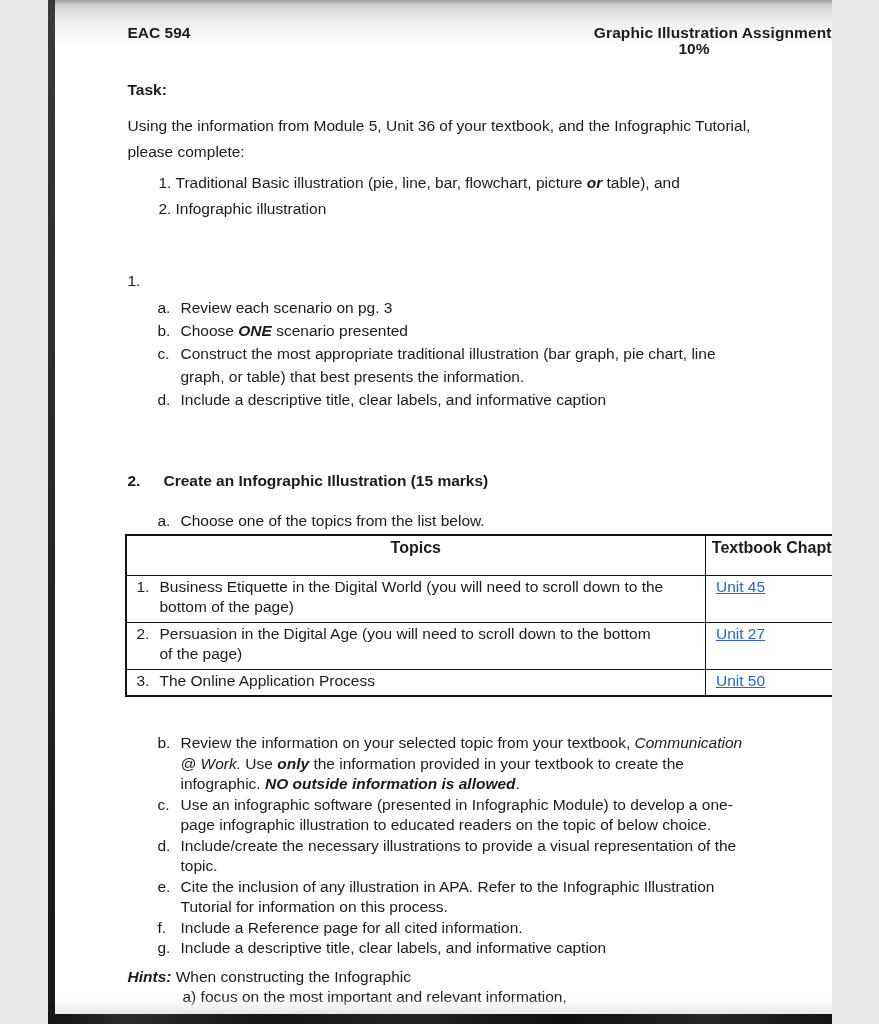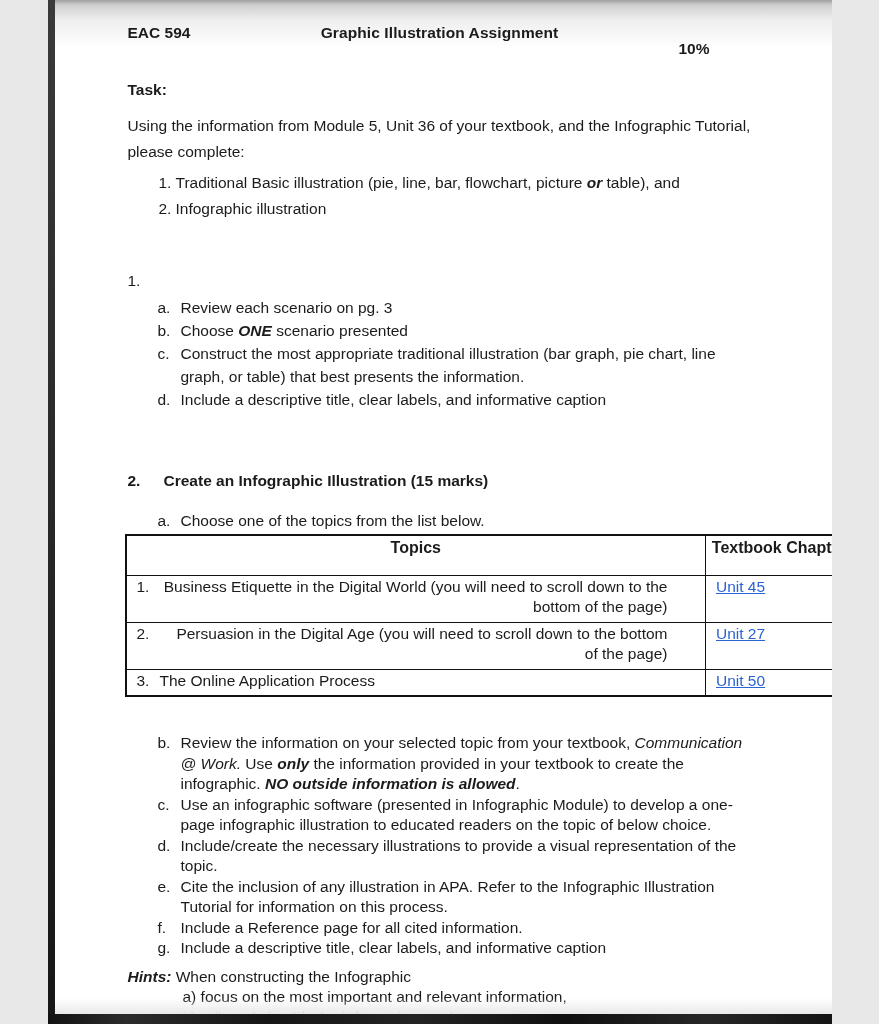--- a/index.html
+++ b/index.html
@@ -29,21 +29,21 @@
     background:linear-gradient(180deg,#3a3a3a,#242424 60%,#161616);
     z-index:5;
   }
   .bottom-bar {
     position:absolute; left:0; right:0; bottom:0; height:10px;
     background:linear-gradient(90deg,#121212 0%,#2b2b2b 10%,#161616 28%,#232323 47%,#101010 66%,#262626 84%,#141414 100%);
     z-index:5;
   }
   .doc-header { position:relative; margin-top:24px; height:19px; font-weight:700; font-size:15.5px; }
   .doc-header .course { position:absolute; left:80px; top:0; }
-  .doc-header .title  { position:absolute; left:0; right:0; top:0; text-align:center; letter-spacing:.1px; }
+  .doc-header .title  { position:absolute; left:0; right:0; top:0; text-align:right; letter-spacing:.1px; }
   .doc-header .weight { position:absolute; right:122px; top:16px; }
   .content { position:relative; padding:0 76px 0 80px; }
   .task { margin-top:38px; font-weight:700; }
   .intro { margin-top:14px; line-height:26px; }
   .li { display:flex; align-items:flex-start; }
   .li-marker { flex:0 0 auto; }
   .li-body { flex:0 1 auto; }
   .b { font-weight:700;font-style:italic; }
   .i { font-style:italic; }
   .intro-list { margin-top:5px; line-height:26px; }
@@ -66,21 +66,21 @@
     width:728px;
     table-layout:fixed;
     font-size:15.5px;
   }
   table.topics, table.topics th, table.topics td { border:1px solid #111; }
   table.topics { border-width:2px; }
   table.topics th { height:40px; vertical-align:top; padding-top:3px; font-size:16px; text-align:center; }
   table.topics td { vertical-align:top; padding:1px 6px 4px 10px; }
   .cellflex { display:flex; line-height:20.5px; }
   .cellflex .li-marker { width:23px; }
-  .topic-body { max-width:508px;text-align:right; }
+  .topic-body { max-width:508px; }
   td.chapter-cell { padding-left:8px; }
   a.unit-link { color:var(--link,#2a63d4); text-decoration:underline; line-height:20.5px; }
   .sec2-items { margin-top:36px; line-height:20.5px; }
   .sec2-items .li-body { max-width:660px; }
   .hints { margin-top:8px; line-height:20.5px; }
   .hints-sub { padding-left:55px; }
 </style>
 </head>
 <body>
 

